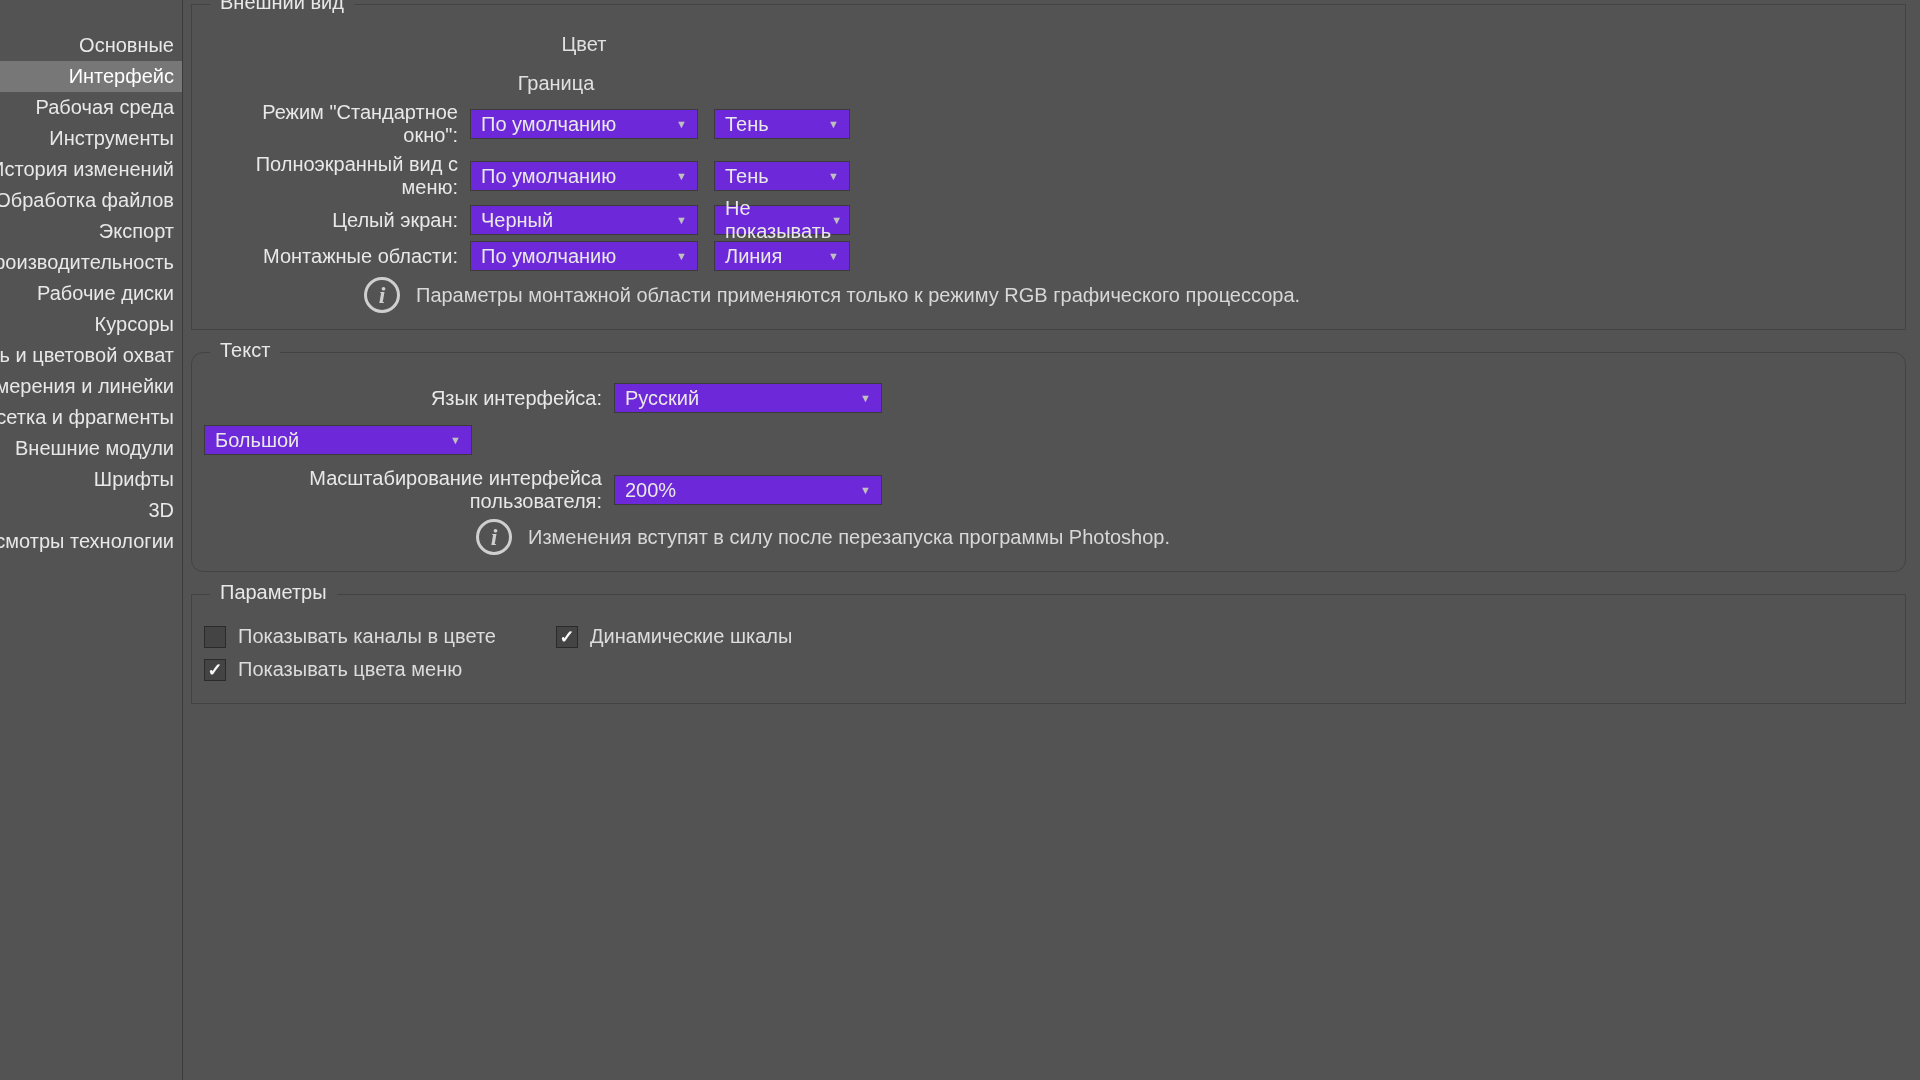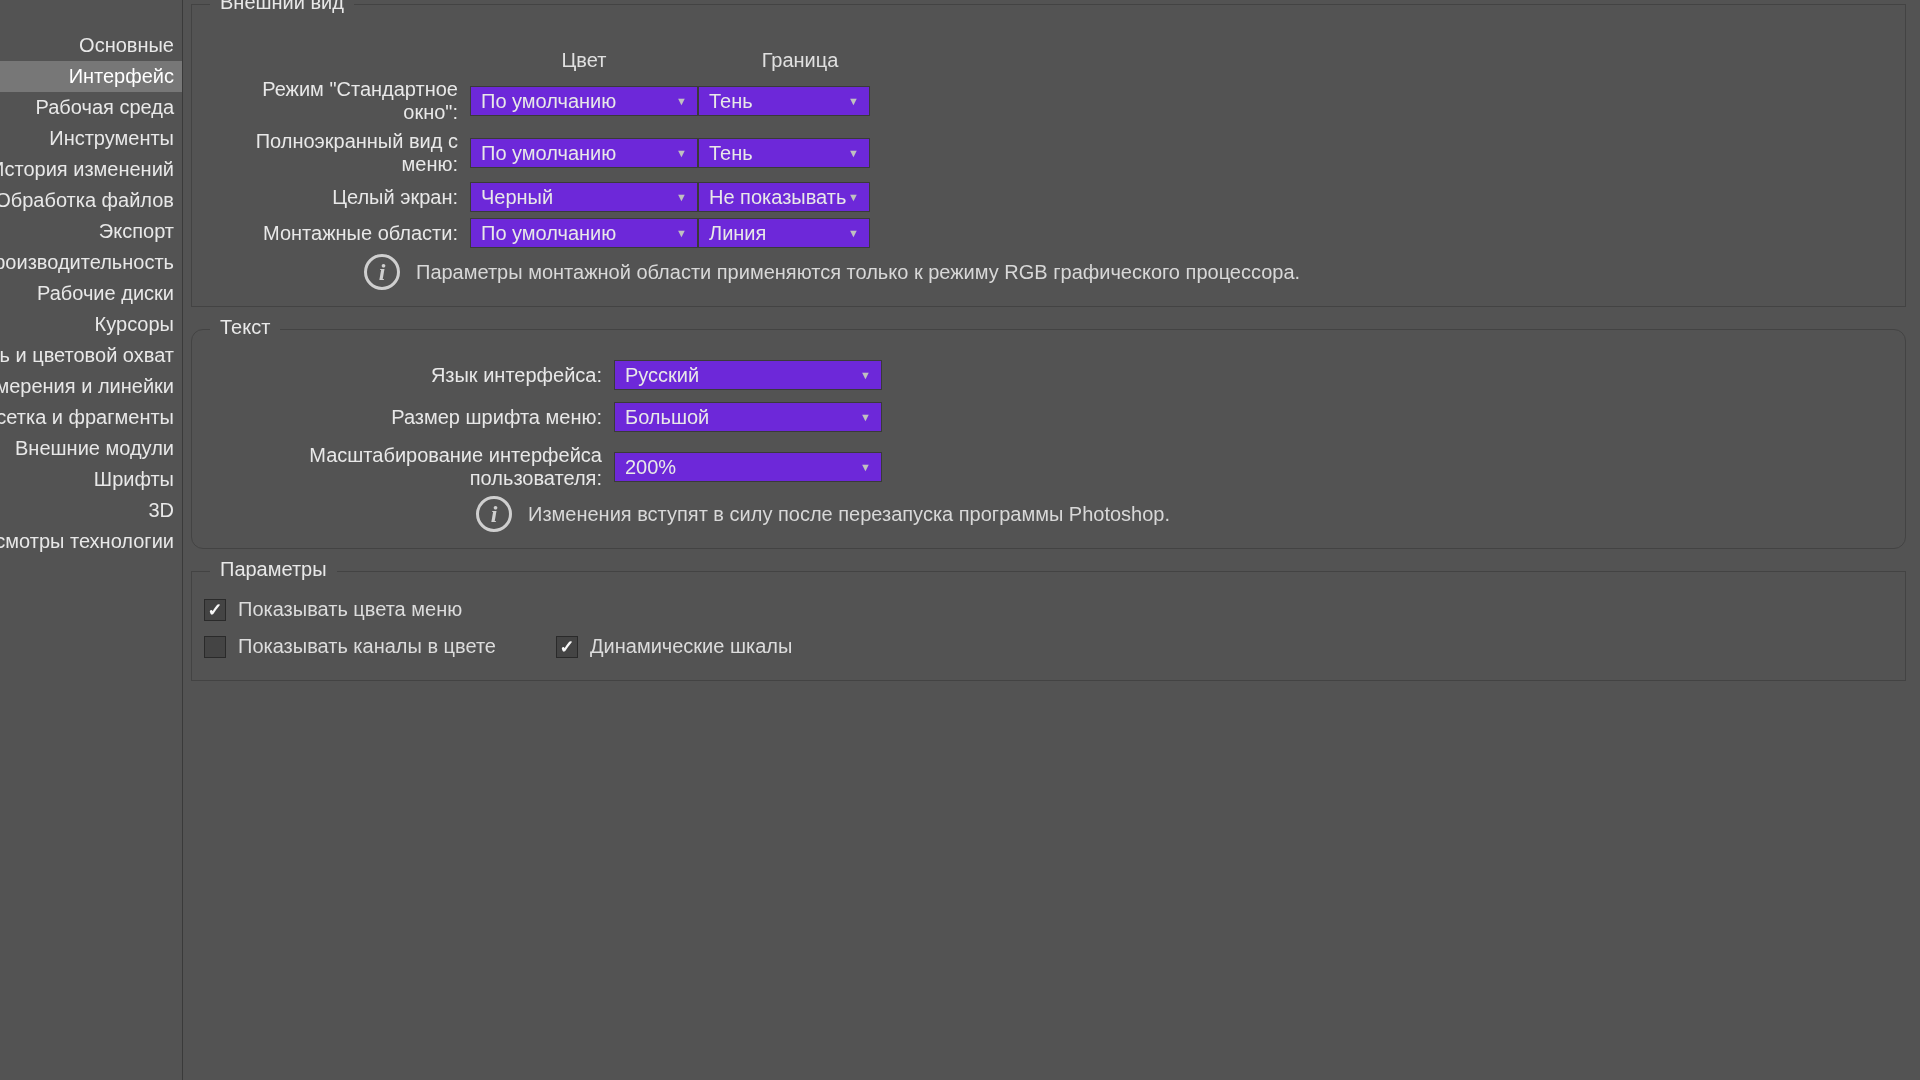--- a/index.html
+++ b/index.html
@@ -94,21 +94,21 @@
 .hdr-row {
   display: flex;
   margin-left: 266px;
   gap: 16px;
 }
 .hdr-color { width: 228px; text-align: center; color: #e0e0e0; }
 .hdr-border { width: 172px; text-align: center; color: #e0e0e0; }
 
 .grid-label { width: 266px; }
 .dd-color { width: 228px; }
-.dd-border { width: 172px; }
+.dd-border { width: 136px; margin-left: 16px; }
 
 .info-row { display: flex; align-items: center; margin-top: 6px; margin-left: 160px; }
 .info-icon {
   width: 36px; height: 36px;
   border: 3px solid #cfcfcf;
   border-radius: 50%;
   display: flex; align-items: center; justify-content: center;
   flex-shrink: 0;
   margin-right: 16px;
 }
@@ -167,21 +167,21 @@
       <div class="sidebar-item"><span>Просмотры технологии</span></div>
     </div>
 </div>
 
 <div class="main">
 
   <div class="group" style="margin-top:4px;">
     <div class="group-title">Внешний вид</div>
 
 
-    <div class="hdr-row" style="margin-top:28px;">
+    <div class="hdr-row" style="margin-top:12px;flex-direction:column;">
       <div class="hdr-color">Цвет</div>
       <div class="hdr-border">Граница</div>
     </div>
 
     <div id="appearance-rows">
         <div class="row">
           <div class="label grid-label">Режим "Стандартное окно":</div>
           <div class="dropdown dd-color">
             <span>По умолчанию</span>
             <span class="caret">▼</span>
@@ -238,21 +238,20 @@
     <div class="group-title">Текст</div>
 
     <div class="row" style="margin-top:14px;">
       <div class="label text-label">Язык интерфейса:</div>
       <div class="dropdown dd-text">
         <span>Русский</span>
         <span class="caret">▼</span>
       </div>
     </div>
     <div class="row" style="margin-top:12px;">
-      <div class="label text-label">Размер шрифта меню:</div>
       <div class="dropdown dd-text">
         <span>Большой</span>
         <span class="caret">▼</span>
       </div>
     </div>
     <div class="row" style="margin-top:12px;">
       <div class="label text-label">Масштабирование интерфейса пользователя:</div>
       <div class="dropdown dd-text">
         <span>200%</span>
         <span class="caret">▼</span>
@@ -263,31 +262,31 @@
       <div class="info-icon">
           <span class="glyph">i</span>
         </div>
       <div class="info-text">Изменения вступят в силу после перезапуска программы Photoshop.</div>
     </div>
   </div>
 
   <div class="group" style="margin-top:22px;">
     <div class="group-title">Параметры</div>
 
+    <div class="check-row" style="margin-top:14px;">
+      <div class="check-item">
+        <div id="cb1" class="checkbox"></div>
+        <span>Показывать каналы в цвете</span>
+      </div>
+      <div class="check-item">
+        <div id="cb2" class="checkbox checked"></div>
+        <span>Динамические шкалы</span>
+      </div>
+    </div>
     <div class="check-row" style="margin-top:10px;">
       <div class="check-item">
         <div id="cb3" class="checkbox checked"></div>
         <span>Показывать цвета меню</span>
       </div>
     </div>
-    <div class="check-row" style="margin-top:14px;">
-      <div class="check-item">
-        <div id="cb1" class="checkbox"></div>
-        <span>Показывать каналы в цвете</span>
-      </div>
-      <div class="check-item">
-        <div id="cb2" class="checkbox checked"></div>
-        <span>Динамические шкалы</span>
-      </div>
-    </div>
   </div>
 
 </div>
 
 </body></html>

